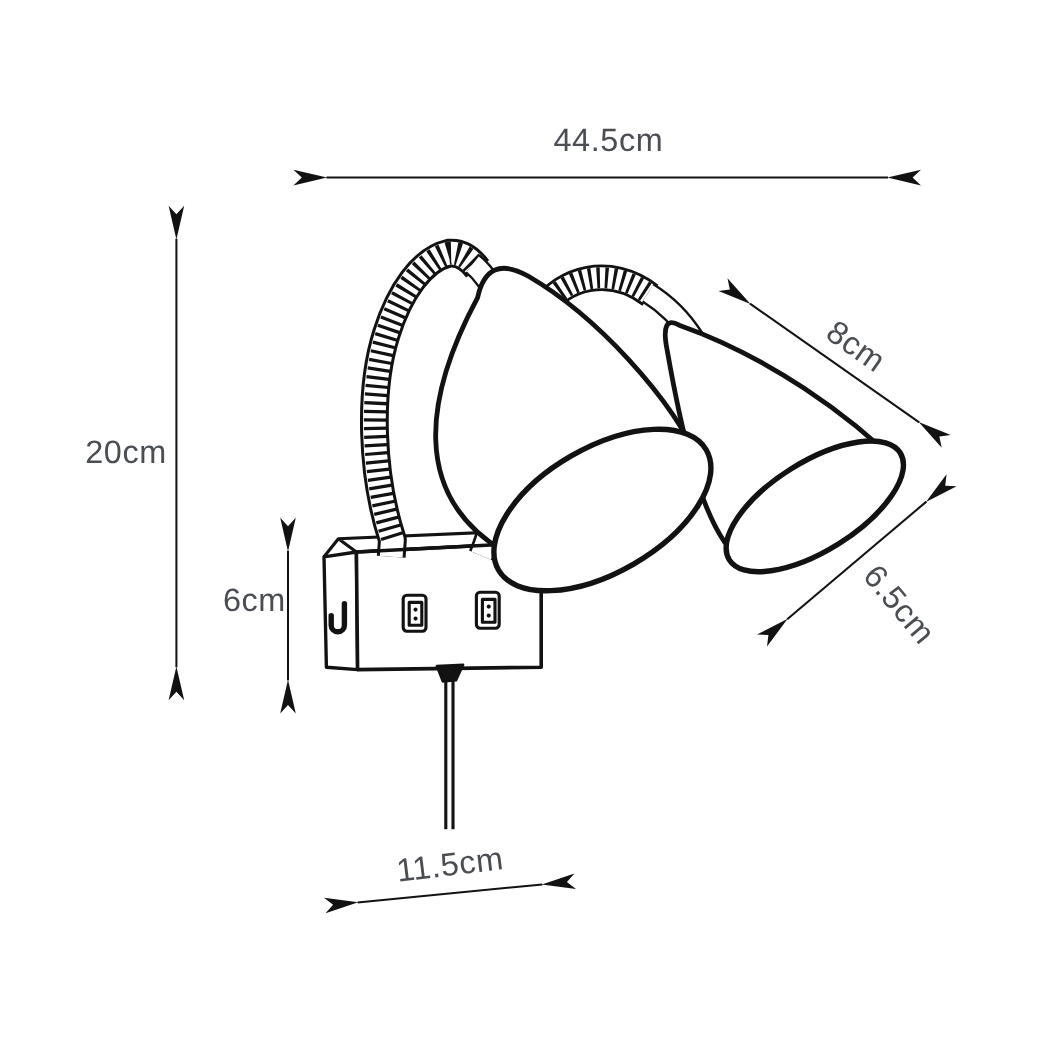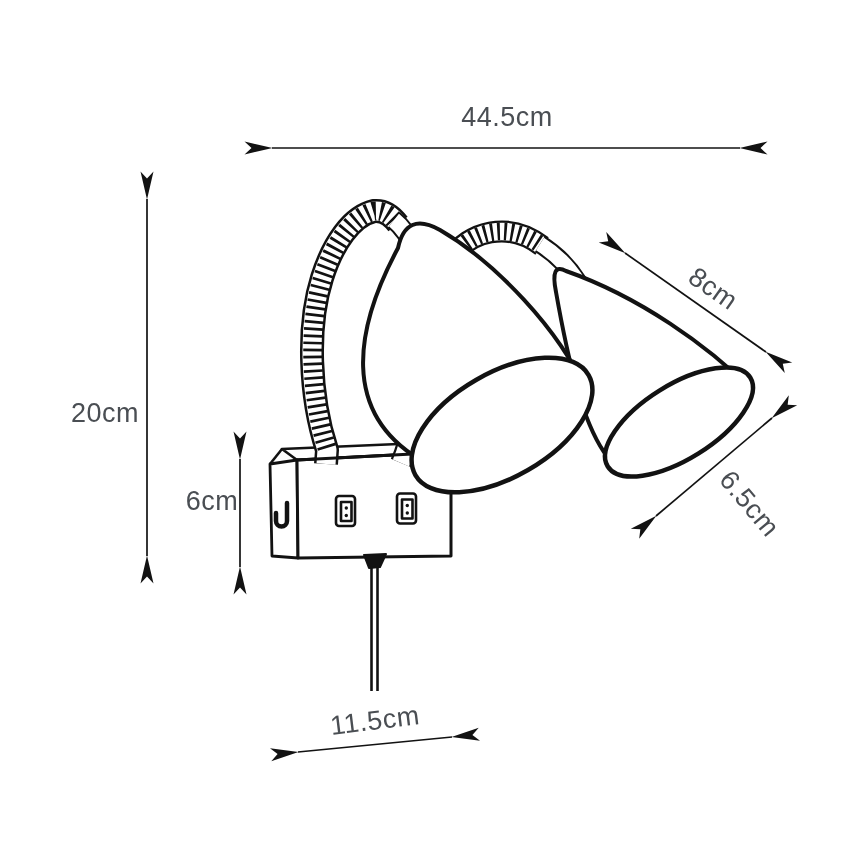--- a/index.html
+++ b/index.html
@@ -100,21 +100,21 @@
       <path d="M147,199 L147,556" marker-start="url(#ah)" marker-end="url(#ah)"></path>
       <path d="M240,459 L240,567" marker-start="url(#ah)" marker-end="url(#ah)"></path>
       <path d="M625,253 L766,352" marker-start="url(#ah)" marker-end="url(#ah)"></path>
       <path d="M772,418 L656,516" marker-start="url(#ah)" marker-end="url(#ah)"></path>
       <path d="M298,752 L452,737" marker-start="url(#ah)" marker-end="url(#ah)"></path>
     </g>
   </svg>
 
   <div class="dim-label" style="left:507px;top:117px;">44.5cm</div>
 
-  <div class="dim-label" style="left:105px;top:377px;margin-top:36px;">20cm</div>
+  <div class="dim-label" style="left:105px;top:377px;">20cm</div>
 
   <div class="dim-label" style="left:212px;top:501px;">6cm</div>
 
   <div class="dim-label rot35" style="left:713px;top:289px;">8cm</div>
 
   <div class="dim-label rot50" style="left:749px;top:504px;">6.5cm</div>
 
   <div class="dim-label rotm7" style="left:375px;top:721px;">11.5cm</div>
 </div>
 

